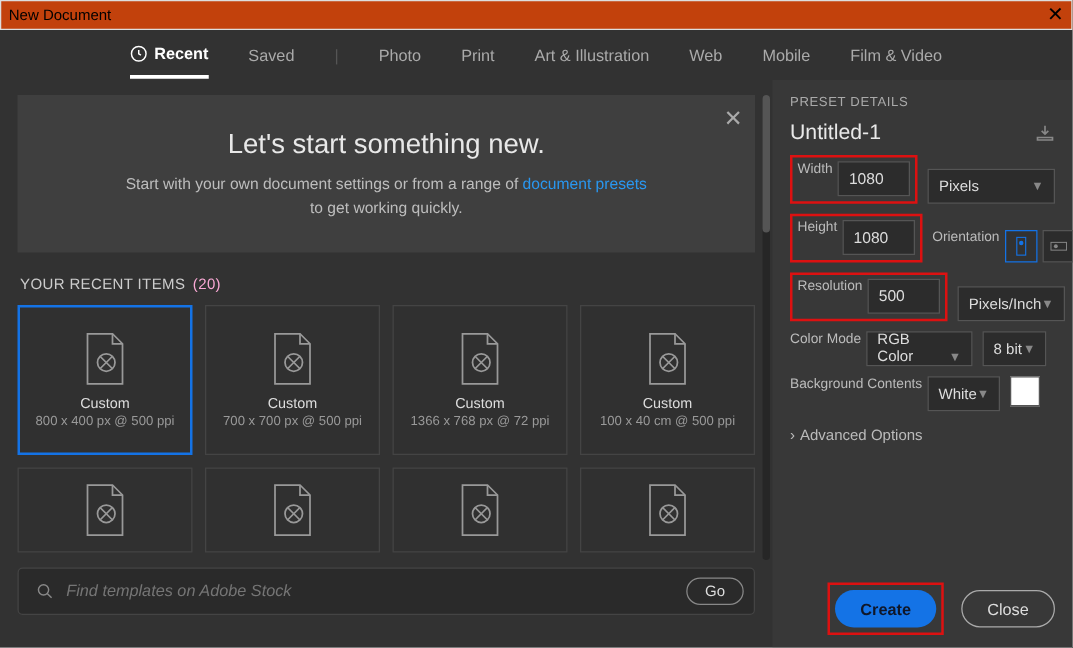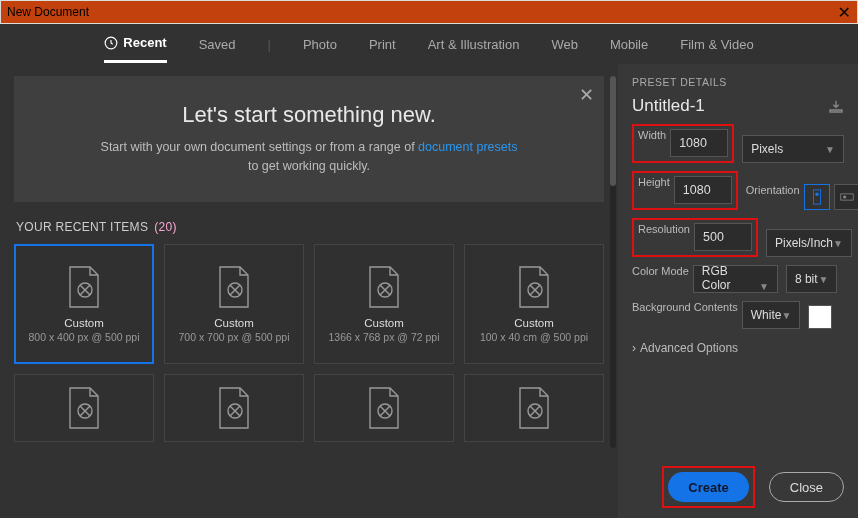--- a/index.html
+++ b/index.html
@@ -191,20 +191,28 @@
             <svg class="doc-icon" viewBox="0 0 36 44">
               <path d="M4 2h20l8 8v32H4z"></path>
               <path d="M24 2v8h8"></path>
               <line x1="14" y1="20" x2="24" y2="30"></line>
               <line x1="24" y1="20" x2="14" y2="30"></line>
               <circle cx="19" cy="25" r="7"></circle>
             </svg>
           </div>
       </div>
 
+      <div class="search">
+        <svg class="search-ico" viewBox="0 0 24 24">
+            <circle cx="10" cy="10" r="7" stroke="#888" stroke-width="2" fill="none"></circle>
+            <line x1="15" y1="15" x2="21" y2="21" stroke="#888" stroke-width="2"></line>
+          </svg>
+        <input placeholder="Find templates on Adobe Stock" style="">
+        <button class="go">Go</button>
+      </div>
 
       <div class="left-scroll-track"></div>
       <div class="left-scroll-thumb"></div>
     </div>
 
     <div class="right">
       <h4>PRESET DETAILS</h4>
       <div class="doc-name">
         <span>Untitled-1</span>
         <svg class="save-icon" viewBox="0 0 24 20">
@@ -271,21 +279,21 @@
             </div>
           <div class="select" style="flex:1;">
               <span>8 bit</span>
               <span class="chev">▼</span>
             </div>
         </div>
       </div>
 
       <div class="col" style="margin-top:8px; gap:4px;">
         <span class="field-lbl">Background Contents</span>
-        <div style="display:flex; gap:8px; align-items:flex-end;">
+        <div style="display:flex; gap:8px; align-items:flex-start;">
           <div class="select">
               <span>White</span>
               <span class="chev">▼</span>
             </div>
           <div class="swatch"></div>
         </div>
       </div>
 
       <div class="adv">
         <span>›</span>

